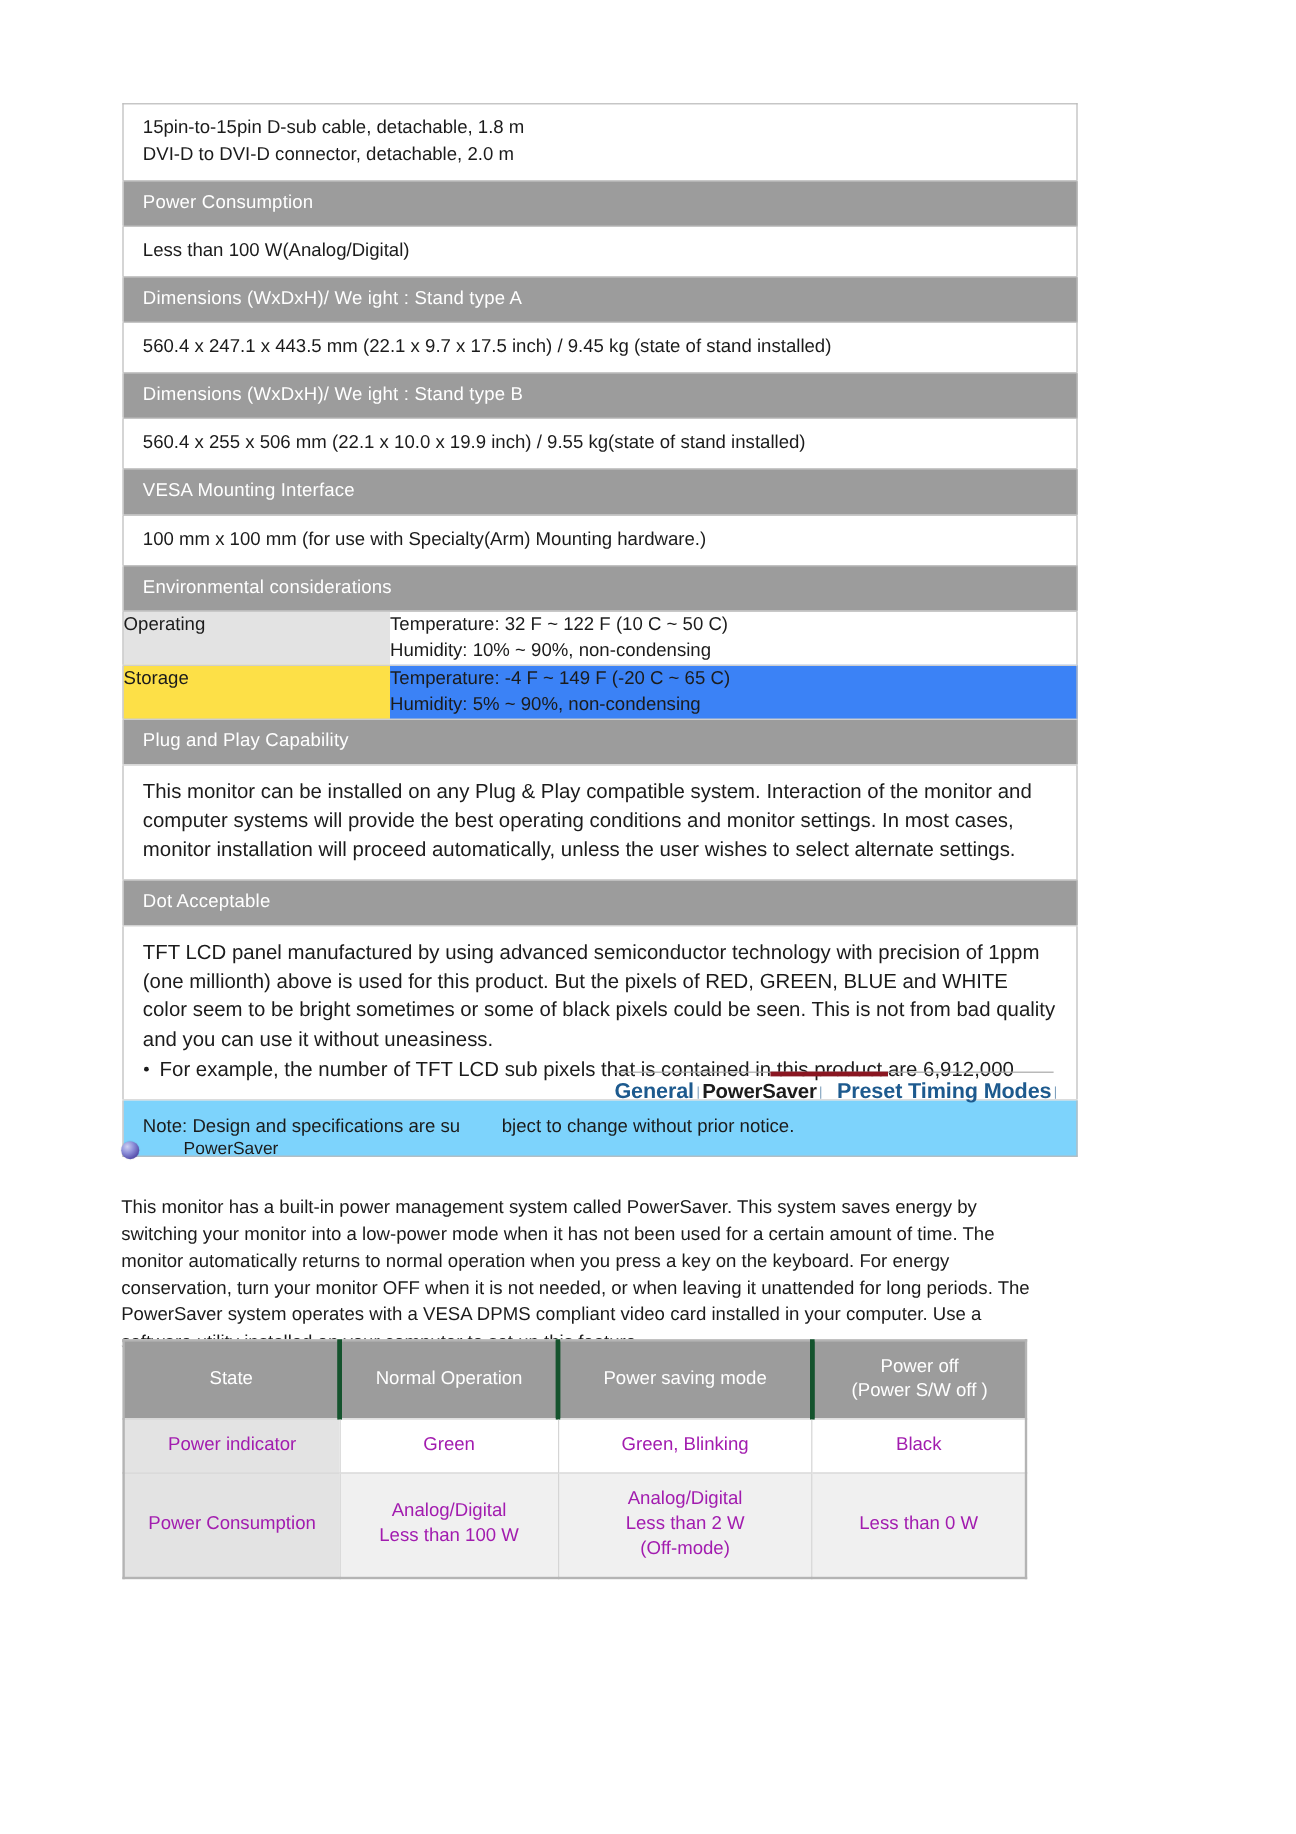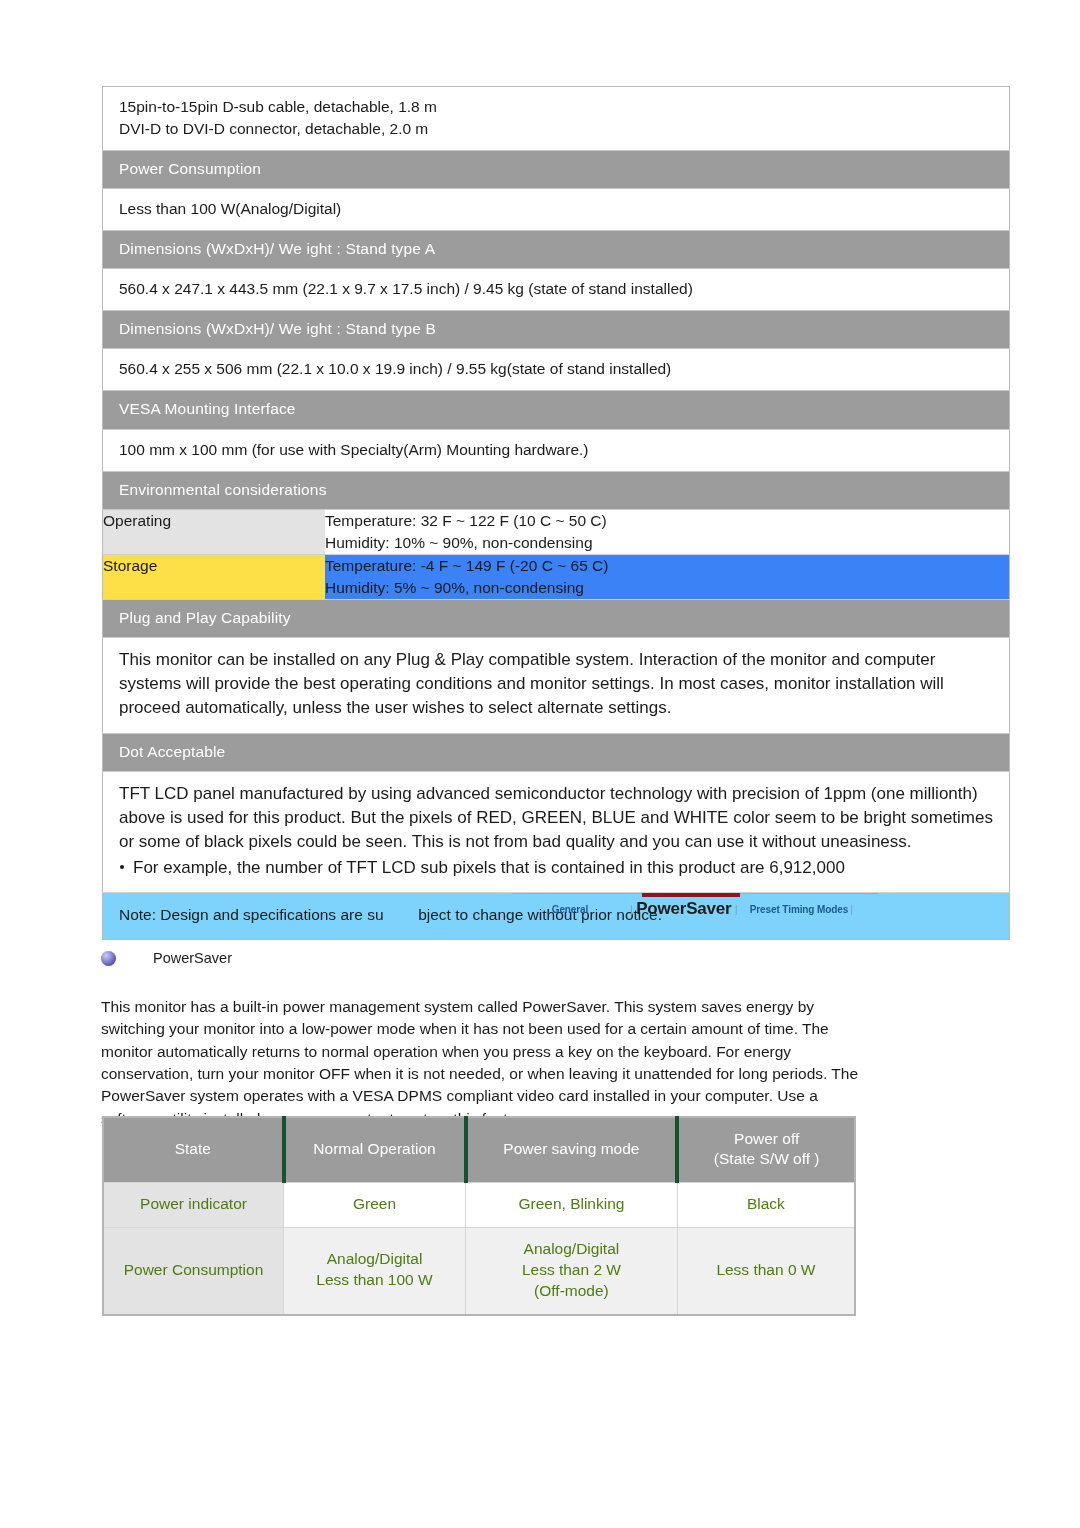--- a/index.html
+++ b/index.html
@@ -20,21 +20,21 @@
     position: relative;
     width: 1080px;
     height: 1528px;
   }
 
   
   .spec-table {
     position: absolute;
     left: 102px;
     top: 86px;
-    width: 908px;
+    width: 796px;
     border-collapse: collapse;
     border: 1px solid #b9b9b9;
     background: #ffffff;
   }
   .spec-table td {
     padding: 0;
     vertical-align: top;
   }
 
   .row-plain td {
@@ -136,21 +136,21 @@
   }
   .tabs {
     position: absolute;
     left: 0;
     top: 6px;
     width: 366px;
     display: flex;
     align-items: center;
   }
   .tab {
-    font-size: 10px;
+    font-size: 18px;
     color: #1d5a8e;
     white-space: nowrap;
     font-weight: bold;
     letter-spacing: -0.1px;
   }
   .tab.general { width: 116px; text-align: center; }
   .tab.active {
     color: #1c1c1c;
     font-size: 17px;
     width: 98px;
@@ -214,21 +214,21 @@
     font-weight: normal;
     font-size: 15.5px;
     line-height: 1.32;
     padding: 11px 4px 12px 4px;
     border-right: 4px solid #14532d;
   }
   .ps-table th:last-child { border-right: none; }
   .ps-table td {
     font-size: 15.5px;
     line-height: 1.35;
-    color: #4d7c0f;
+    color: #a21caf;
     padding: 11px 4px 12px 4px;
     border-right: 1px solid #d5d5d5;
     border-top: 1px solid #d5d5d5;
     background: #ffffff;
     vertical-align: middle;
   }
   .ps-table td:last-child { border-right: none; }
   .ps-table td.rowhead {
     background: #e3e3e3;
     width: 186px;
@@ -353,21 +353,21 @@
   <div class="intro">This monitor has a built-in power management system called PowerSaver. This system saves energy by switching your monitor into a low-power mode when it has not been used for a certain amount of time. The monitor automatically returns to normal operation when you press a key on the keyboard. For energy conservation, turn your monitor OFF when it is not needed, or when leaving it unattended for long periods. The PowerSaver system operates with a VESA DPMS compliant video card installed in your computer. Use a software utility installed on your computer to set up this feature.</div>
 
   <table class="ps-table">
     <thead>
       <tr>
         <th class="col-state">State</th>
         <th class="col-normal">Normal Operation</th>
         <th class="col-saving">Power saving mode</th>
         <th class="col-off">
           <div>Power off</div>
-          <div>(State S/W off )</div>
+          <div>(Power S/W off )</div>
         </th>
       </tr>
     </thead>
     <tbody>
       <tr>
         <td class="rowhead">Power indicator</td>
         <td>Green</td>
         <td>Green, Blinking</td>
         <td>Black</td>
       </tr>

